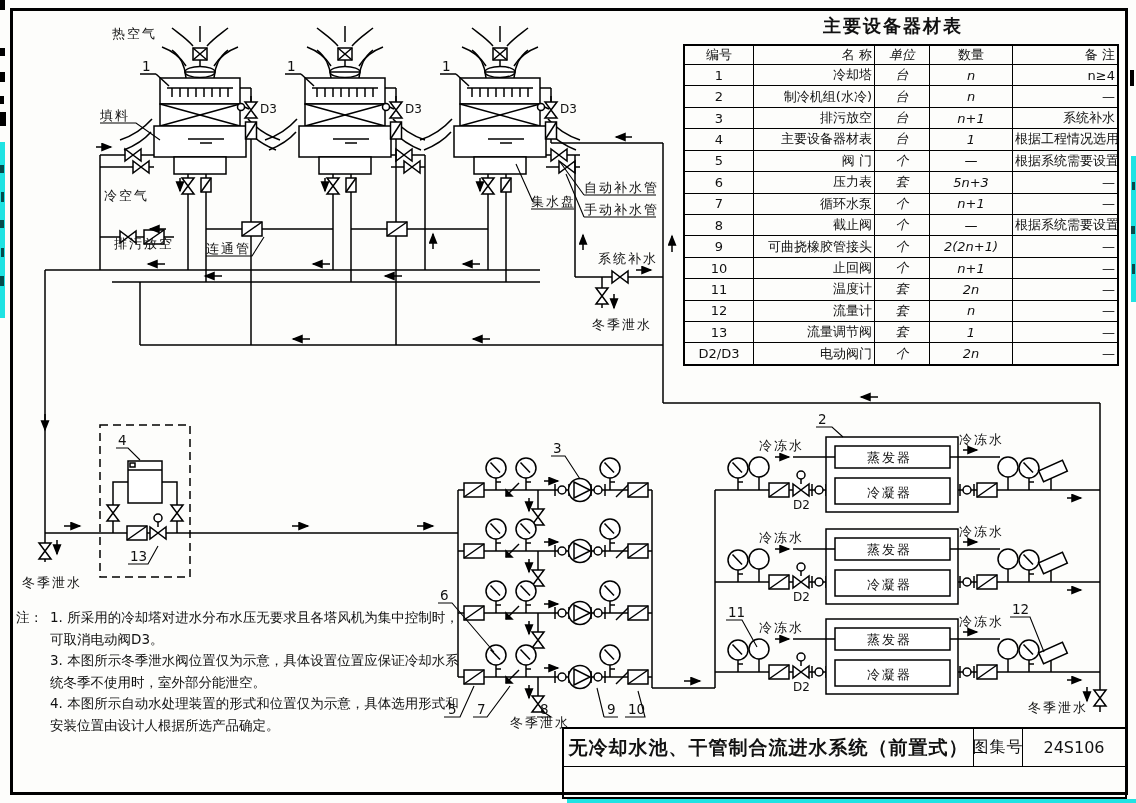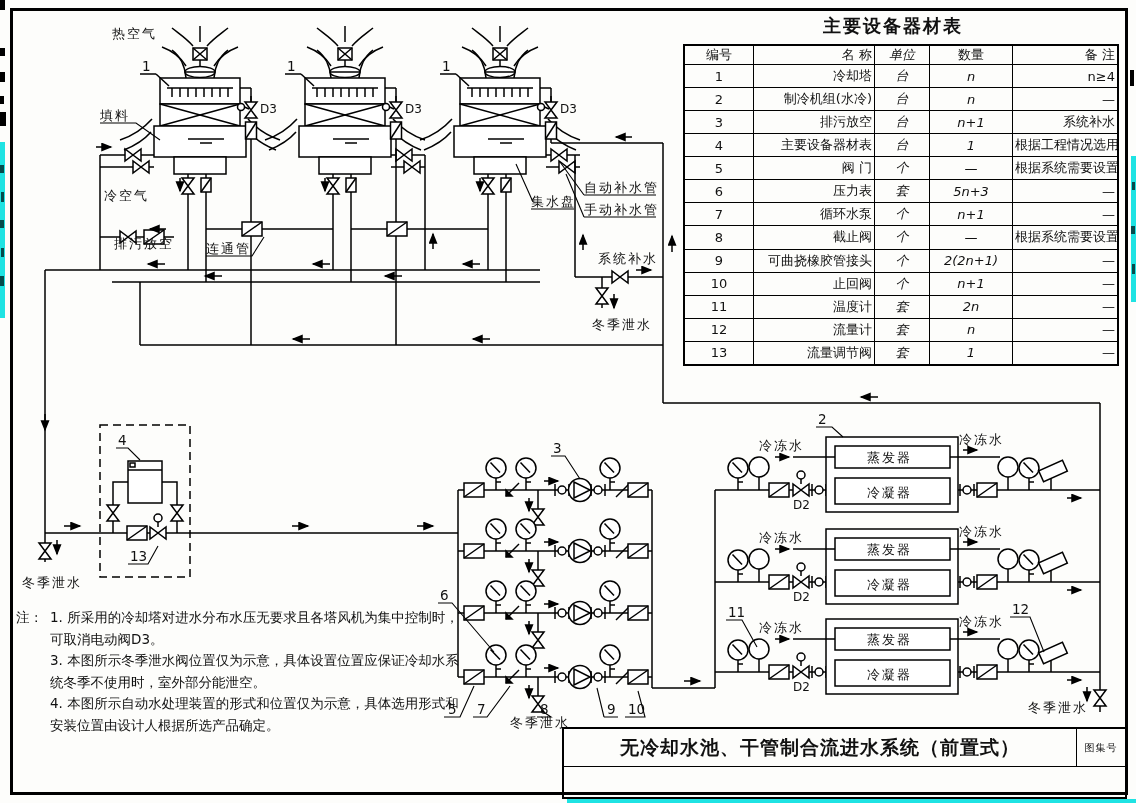--- a/index.html
+++ b/index.html
@@ -28,21 +28,21 @@
   #notes .pfx{flex:0 0 34px;}
   #notes .no-pfx{flex:0 0 34px;}
   #notes .body{flex:1;}
   
   #tblock{left:562px;top:727px;width:561px;height:68px;border:2.5px solid #000;display:flex;flex-direction:column;background:#fff0;}
   #tblock .trow{display:flex;flex:1;}
   #tblock .cell{border-right:1.5px solid #000;display:flex;align-items:center;justify-content:center;white-space:nowrap;overflow:hidden;}
   #tblock .cell:last-child{border-right:none;}
   #tblock .r1{border-bottom:1.5px solid #000;height:37px;flex:0 0 37px;}
   #tblock .title{flex:1;font-size:19px;font-weight:bold;letter-spacing:1px;}
-  #tblock .lbl{font-size:10px;letter-spacing:1px;}
+  #tblock .lbl{font-size:16px;letter-spacing:1px;}
   #tblock .nm{font-size:14px;letter-spacing:3px;}
   #tblock .atlas-lbl{flex:0 0 48px;}
   #tblock .atlas-no{flex:0 0 102px;font-size:16px;}
   #tblock .w28{flex:0 0 30px;} .w42{flex:0 0 46px;} .wsig{flex:1 1 52px;}
   #tblock .pg-lbl{flex:0 0 48px;} #tblock .pg-no{flex:0 0 102px;font-size:15px;}
   svg text{font-family:"DejaVu Sans",sans-serif;fill:#111;}
   svg .cjk{font-size:13px;letter-spacing:2px;}
   svg .num{font-size:13.5px;}
   svg .sm{font-size:12px;}
 </style>
@@ -491,20 +491,27 @@
           <td class="c3 qty">n</td>
           <td class="c4">—</td>
         </tr>
         <tr>
           <td class="c0">13</td>
           <td class="c1">流量调节阀</td>
           <td class="c2">套</td>
           <td class="c3 qty">1</td>
           <td class="c4">—</td>
         </tr>
+        <tr>
+          <td class="c0">D2/D3</td>
+          <td class="c1">电动阀门</td>
+          <td class="c2">个</td>
+          <td class="c3 qty">2n</td>
+          <td class="c4">—</td>
+        </tr>
       </tbody>
   </table>
 </div>
 
 <div class="abs" id="notes">
     <div class="row">
       <div class="pfx">注：</div>
       <div class="body">1. 所采用的冷却塔对进水分布水压无要求且各塔风机为集中控制时，可取消电动阀D3。</div>
     </div>
     <div class="row">
@@ -514,14 +521,15 @@
     <div class="row">
       <div class="no-pfx"></div>
       <div class="body">4. 本图所示自动水处理装置的形式和位置仅为示意，具体选用形式和安装位置由设计人根据所选产品确定。</div>
     </div>
   </div>
 
 <div class="abs" id="tblock">
   <div class="trow r1">
     <div class="cell title">无冷却水池、干管制合流进水系统（前置式）</div>
     <div class="cell lbl atlas-lbl">图集号</div>
+    <div class="cell atlas-no">24S106</div>
   </div>
 </div>
 
 </body></html>

